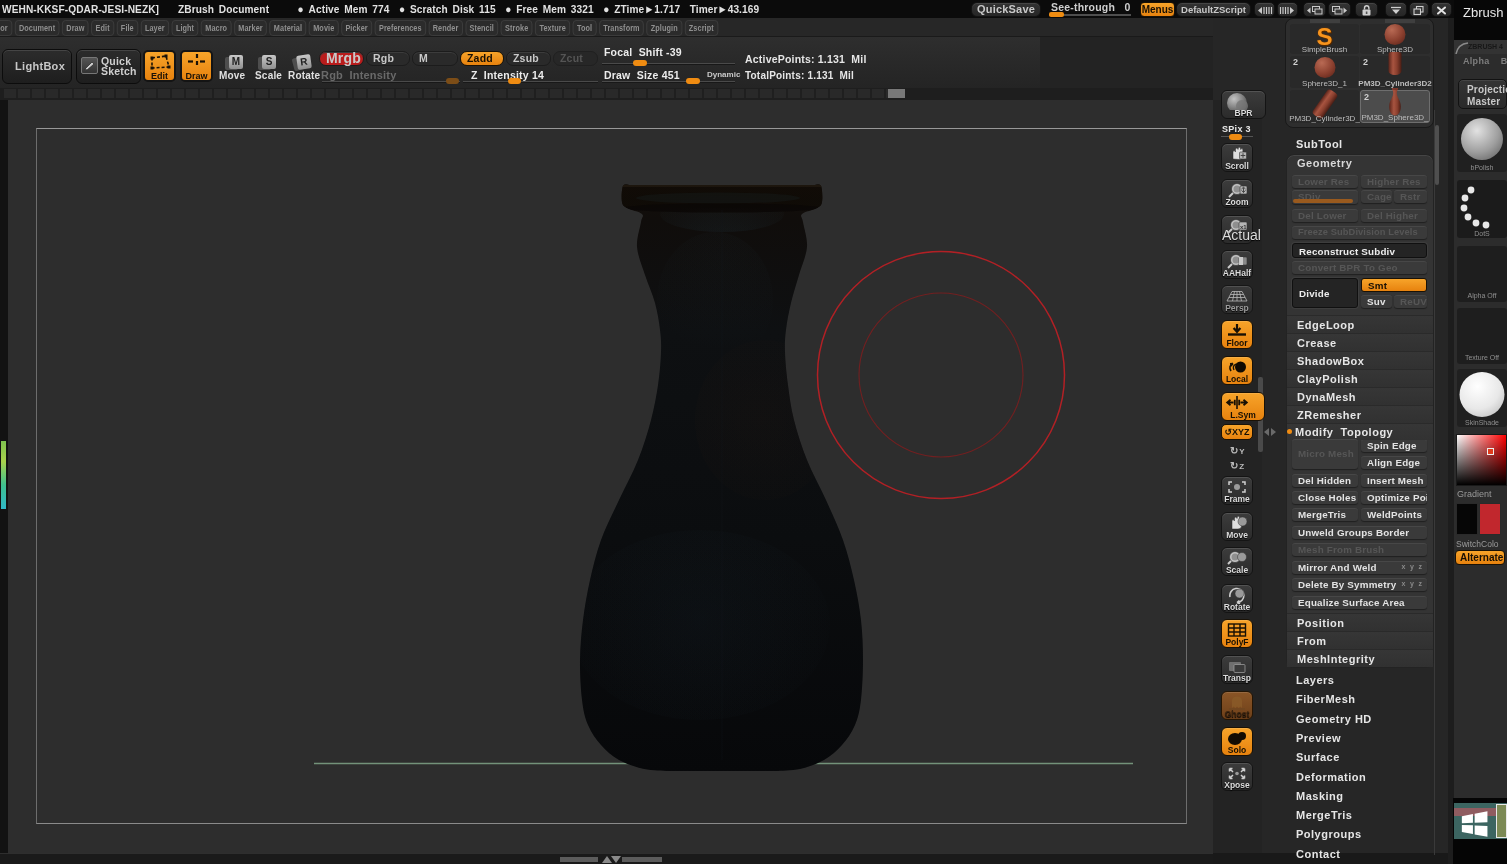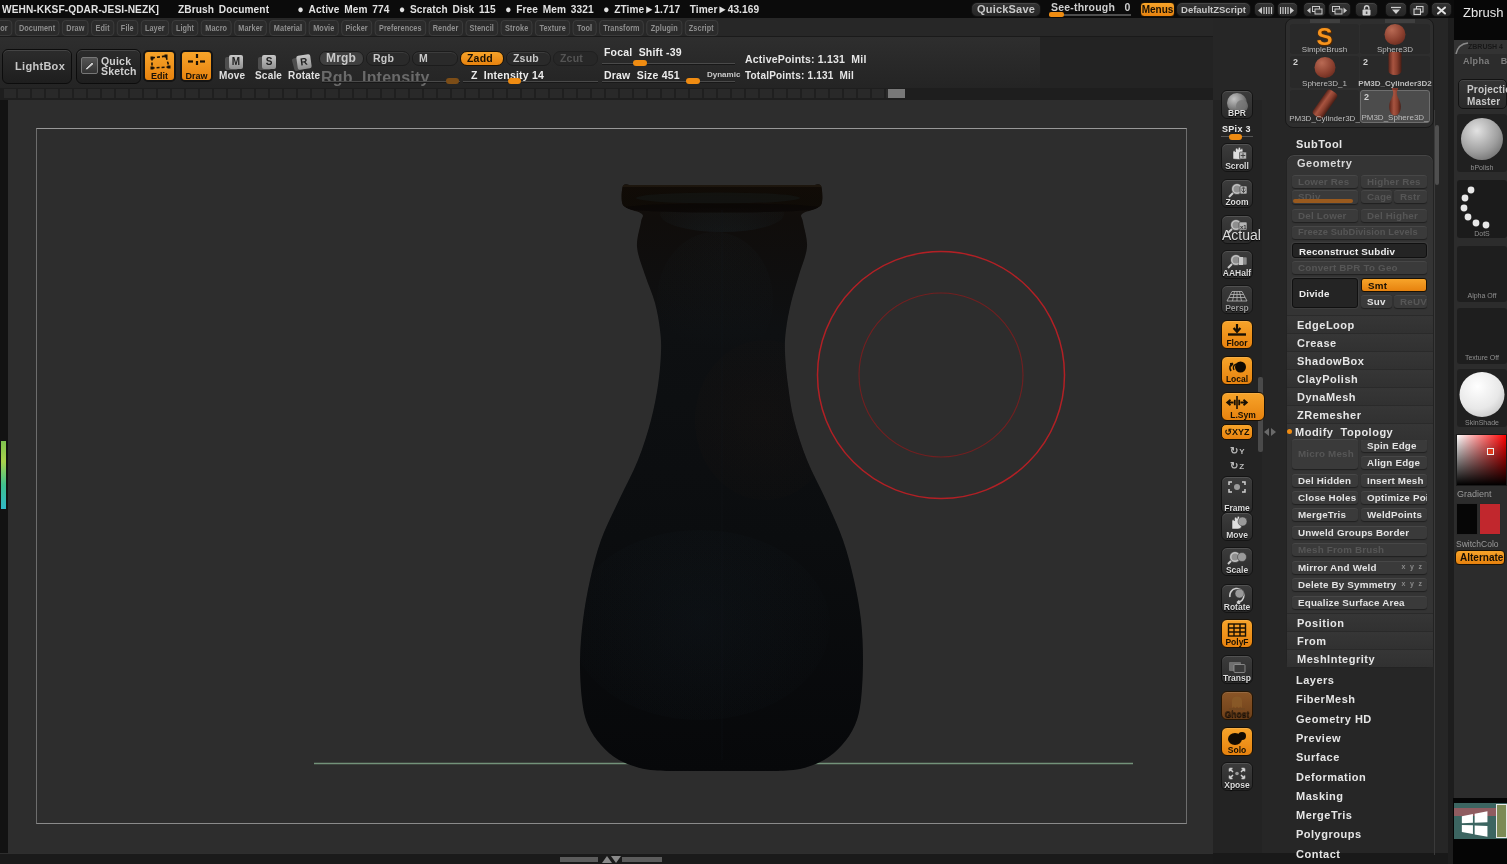--- a/index.html
+++ b/index.html
@@ -139,28 +139,28 @@
 <div class="abs" style="left:225px;top:57px;width:13px;height:13px;background:#4e4e4e;border-radius:2px"></div>
 <div class="abs" style="left:229px;top:55px;width:14px;height:14px;background:linear-gradient(#c8c8c8,#909090);border-radius:2px;color:#222;font-size:10px;text-align:center;line-height:14px">M</div>
 <div class="abs" style="left:219px;top:70px;font-size:10px;color:#e0e0e0;letter-spacing:.2px">Move</div>
 <div class="abs" style="left:258px;top:57px;width:13px;height:13px;background:#4e4e4e;border-radius:2px"></div>
 <div class="abs" style="left:262px;top:55px;width:14px;height:14px;background:linear-gradient(#c8c8c8,#909090);border-radius:2px;color:#222;font-size:10px;text-align:center;line-height:14px">S</div>
 <div class="abs" style="left:255px;top:70px;font-size:10px;color:#e0e0e0;letter-spacing:.2px">Scale</div>
 <div class="abs" style="left:293px;top:57px;width:13px;height:13px;background:#4e4e4e;border-radius:2px;transform:rotate(-15deg)"></div>
 <div class="abs" style="left:297px;top:55px;width:14px;height:14px;background:linear-gradient(#c8c8c8,#909090);border-radius:2px;color:#222;font-size:10px;text-align:center;line-height:14px;transform:rotate(-8deg)">R</div>
 <div class="abs" style="left:288px;top:70px;font-size:10px;color:#e0e0e0;letter-spacing:.2px">Rotate</div>
 
-<div class="btn" style="left:319px;top:51px;width:45px;height:15px;border-radius:7px;background:#404040;border-color:#1c1c1c;box-shadow:inset 0 1px 0 #3c3c3c;font-size:12px;line-height:13px;padding-left:6px;letter-spacing:.2px">Mrgb</div>
+<div class="btn" style="left:319px;top:51px;width:45px;height:15px;border-radius:7px;background:#b91c1c;border-color:#1c1c1c;box-shadow:inset 0 1px 0 #3c3c3c;font-size:14px;line-height:13px;padding-left:6px;letter-spacing:.2px">Mrgb</div>
 <div class="btn" style="left:366px;top:51px;width:44px;height:15px;border-radius:7px;background:#2a2a2a;border-color:#1c1c1c;box-shadow:inset 0 1px 0 #3c3c3c;font-size:10.5px;line-height:13px;padding-left:6px;letter-spacing:.2px">Rgb</div>
 <div class="btn" style="left:412px;top:51px;width:46px;height:15px;border-radius:7px;background:#2a2a2a;border-color:#1c1c1c;box-shadow:inset 0 1px 0 #3c3c3c;font-size:10.5px;line-height:13px;padding-left:6px;letter-spacing:.2px">M</div>
 <div class="obtn" style="left:460px;top:51px;width:44px;height:15px;border-radius:7px;font-size:10.5px;line-height:13px;padding-left:6px;letter-spacing:.2px">Zadd</div>
 <div class="btn" style="left:506px;top:51px;width:45px;height:15px;border-radius:7px;background:#2a2a2a;border-color:#1c1c1c;box-shadow:inset 0 1px 0 #3c3c3c;font-size:10.5px;line-height:13px;padding-left:6px;letter-spacing:.2px">Zsub</div>
 <div class="btn" style="left:553px;top:51px;width:45px;height:15px;border-radius:7px;background:#272727;border-color:#202020;box-shadow:none;font-size:10.5px;line-height:13px;padding-left:6px;color:#555;letter-spacing:.2px">Zcut</div>
 
-<div class="abs" style="left:321px;top:69px;font-size:16px;color:#6a6a6a;letter-spacing:.2px">Rgb&nbsp;&nbsp;Intensity</div>
+<div class="abs" style="left:321px;top:69px;font-size:11px;color:#6a6a6a;letter-spacing:.2px">Rgb&nbsp;&nbsp;Intensity</div>
 <div class="abs" style="left:322px;top:81px;width:138px;height:1px;background:#4a4a4a;box-shadow:0 1px 0 #181818"></div>
 <div class="abs" style="left:446px;top:78px;width:13px;height:6px;background:#7c4d17;border-radius:3px"></div>
 <div class="abs" style="left:471px;top:69px;font-size:10.5px;color:#ececec;letter-spacing:.2px">Z&nbsp;&nbsp;Intensity&nbsp;14</div>
 <div class="abs" style="left:463px;top:81px;width:135px;height:1px;background:#4a4a4a;box-shadow:0 1px 0 #181818"></div>
 <div class="abs" style="left:508px;top:78px;width:13px;height:6px;background:#f08c12;border-radius:3px"></div>
 
 <div class="abs" style="left:604px;top:46px;font-size:10.5px;color:#ececec;letter-spacing:.2px">Focal&nbsp;&nbsp;Shift&nbsp;-39</div>
 <div class="abs" style="left:602px;top:63px;width:133px;height:1px;background:#4a4a4a;box-shadow:0 1px 0 #181818"></div>
 <div class="abs" style="left:633px;top:60px;width:14px;height:6px;background:#f08c12;border-radius:3px"></div>
 <div class="abs" style="left:604px;top:69px;font-size:10.5px;color:#ececec;letter-spacing:.2px">Draw&nbsp;&nbsp;Size&nbsp;451</div>
@@ -236,21 +236,21 @@
 
 <div class="abs" style="left:1213px;top:18px;width:242px;height:835px;background:#262626"></div>
 <div class="abs" style="left:1213px;top:100px;width:49px;height:753px;background:#232323"></div>
 <div class="abs" style="left:1258px;top:377px;width:5px;height:75px;background:#4a4a4a;border-radius:2px"></div>
 <div class="abs" style="left:1264px;top:428px;width:0;height:0;border-top:4px solid transparent;border-bottom:4px solid transparent;border-right:5px solid #6a6a6a"></div>
 <div class="abs" style="left:1271px;top:428px;width:0;height:0;border-top:4px solid transparent;border-bottom:4px solid transparent;border-left:5px solid #6a6a6a"></div>
 <div class="abs" style="left:1222px;top:124px;width:32px;font-size:9px;color:#e8e8e8;letter-spacing:.3px">SPix&nbsp;3</div>
 <div class="abs" style="left:1221px;top:136px;width:32px;height:1px;background:#555"></div>
 <div class="abs" style="left:1229px;top:134px;width:13px;height:6px;background:#f08c12;border-radius:3px"></div>
 <div id="rtb">
-    <div class="abs" style="left:1221px;top:90px;width:32px;height:29px;background:linear-gradient(#3c3c3c,#2b2b2b);border:1px solid #141414;border-radius:6px;box-shadow:inset 0 1px 0 rgba(255,255,255,.12)">
+    <div class="abs" style="left:1221px;top:90px;width:45px;height:29px;background:linear-gradient(#3c3c3c,#2b2b2b);border:1px solid #141414;border-radius:6px;box-shadow:inset 0 1px 0 rgba(255,255,255,.12)">
       <svg width="24" height="18" viewBox="0 0 24 18" style="position:absolute;left:3px;top:1px">
         <defs>
           <radialGradient id="gs" cx=".35" cy=".3" r=".8">
             <stop offset="0" stop-color="#c2c2c2"></stop>
             <stop offset=".55" stop-color="#828282"></stop>
             <stop offset="1" stop-color="#454545"></stop>
           </radialGradient>
         </defs>
         <circle cx="12" cy="11" r="10" fill="url(#gs)"></circle>
         <circle cx="17" cy="14" r="6" fill="#777" opacity=".8"></circle>
@@ -316,21 +316,21 @@
       </svg>
       <div style="position:absolute;bottom:0px;width:100%;text-align:center;font-size:8.5px;font-weight:bold;color:#181004;letter-spacing:0;text-shadow:none">Local</div>
     </div>
     <div class="abs" style="left:1221px;top:392px;width:44px;height:29px;background:linear-gradient(#f7a42a,#e7820e);border:1px solid #1a1206;border-radius:6px;box-shadow:inset 0 1px 0 rgba(255,255,255,.12)">
       <svg width="24" height="18" viewBox="0 0 24 18" style="position:absolute;left:3px;top:1px">
         <line x1="12" y1="2" x2="12" y2="15" stroke="#181004" stroke-width="1.6"></line>
         <path d="M2.5 8.5 h6 M5.5 5.8 L2.2 8.5 L5.5 11.2 M9.8 5.8 L9.8 11.2 M21.5 8.5 h-6 M18.5 5.8 L21.8 8.5 L18.5 11.2 M14.2 5.8 L14.2 11.2" stroke="#181004" stroke-width="1.8" fill="none"></path>
       </svg>
       <div style="position:absolute;bottom:0px;width:100%;text-align:center;font-size:8.5px;font-weight:bold;color:#181004;letter-spacing:0;text-shadow:none">L.Sym</div>
     </div>
-    <div class="abs" style="left:1221px;top:476px;width:32px;height:38px;background:linear-gradient(#3c3c3c,#2b2b2b);border:1px solid #141414;border-radius:6px;box-shadow:inset 0 1px 0 rgba(255,255,255,.12)">
+    <div class="abs" style="left:1221px;top:476px;width:32px;height:29px;background:linear-gradient(#3c3c3c,#2b2b2b);border:1px solid #141414;border-radius:6px;box-shadow:inset 0 1px 0 rgba(255,255,255,.12)">
       <svg width="24" height="18" viewBox="0 0 24 18" style="position:absolute;left:3px;top:1px">
         <g stroke="#cfcfcf" stroke-width="1.5" fill="none">
           <path d="M4 7 L4 4 L7 4 M17 4 L20 4 L20 7 M20 11 L20 14 L17 14 M7 14 L4 14 L4 11"></path>
         </g>
         <circle cx="12" cy="9" r="3" fill="#9a9a9a"></circle>
       </svg>
       <div style="position:absolute;bottom:0px;width:100%;text-align:center;font-size:8.5px;font-weight:bold;color:#dcdcdc;letter-spacing:0;text-shadow:0 1px 1px #000">Frame</div>
     </div>
     <div class="abs" style="left:1221px;top:512px;width:32px;height:29px;background:linear-gradient(#3c3c3c,#2b2b2b);border:1px solid #141414;border-radius:6px;box-shadow:inset 0 1px 0 rgba(255,255,255,.12)">
       <svg width="24" height="18" viewBox="0 0 24 18" style="position:absolute;left:3px;top:1px">

